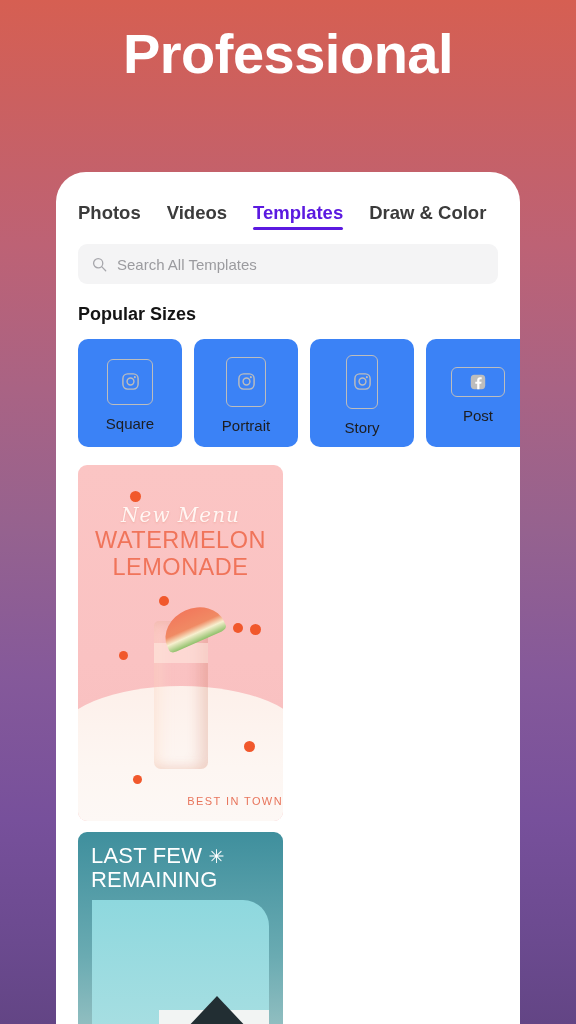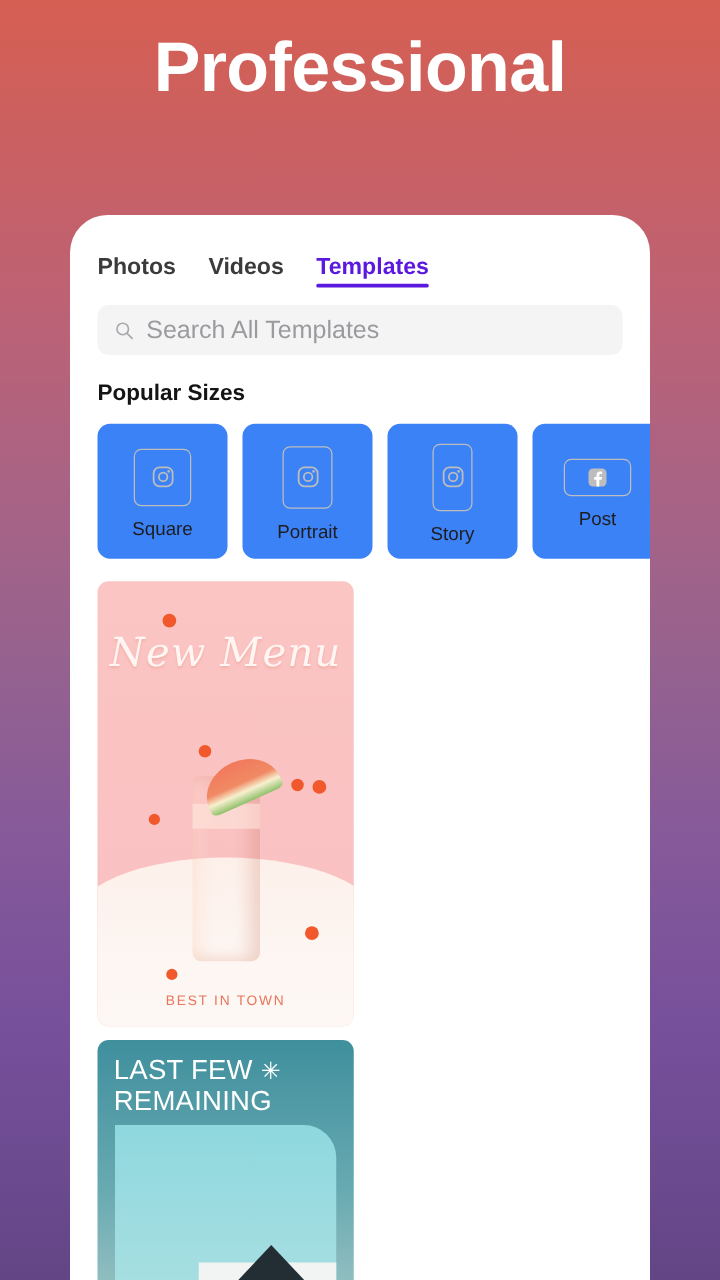--- a/index.html
+++ b/index.html
@@ -56,21 +56,21 @@
     height:3px; background:#5b19e0; border-radius:2px;
   }
 
   
   .search-wrap { padding:10px 22px 0 22px; }
   .search {
     display:flex; align-items:center; gap:10px;
     height:40px; background:#f4f4f5; border-radius:9px;
     padding:0 14px;
   }
-  .search .ph { font-size:20px; color:#9b9b9f; }
+  .search .ph { font-size:15px; color:#9b9b9f; }
   .mag { width:15px; height:15px; flex:0 0 15px; display:block; }
 
   
   .sec-title {
     padding:20px 22px 0 22px;
     font-size:18px; font-weight:700; color:#141414;
   }
   .sizes {
     display:flex; gap:12px; padding:14px 0 0 22px;
   }
@@ -107,33 +107,33 @@
 
   
   .t-lemon { background:linear-gradient(180deg,#fbc5c4 0%,#fac2c2 55%,#f7bfbf 100%); }
   .t-lemon .tabletop {
     position:absolute; left:-10%; bottom:0; width:120%; height:38%;
     background:linear-gradient(180deg,#fdf0ea 0%,#fdf6f2 60%,#fdf8f5 100%);
     border-radius:50% 50% 0 0 / 38% 38% 0 0;
   }
   .lemon-script {
     position:absolute; top:38px; left:0; width:100%;
-    text-align:center; color:#fff6f3; font-size:32px;
+    text-align:center; color:#fff6f3; font-size:20px;
     font-family:"DejaVu Serif", serif; font-style:italic;
     letter-spacing:1px; text-shadow:0 1px 2px rgba(220,110,80,.25);
     z-index:3;
   }
   .lemon-title {
     position:absolute; top:62px; left:0; width:100%;
     text-align:center; color:#f0745a; z-index:2;
     font-size:23.5px; line-height:1.14; letter-spacing:.5px;
   }
   .lemon-foot {
     position:absolute; bottom:14px; left:0; width:100%;
-    text-align:center; color:#e8755c; font-size:11px; letter-spacing:1.4px;
+    text-align:right; color:#e8755c; font-size:11px; letter-spacing:1.4px;
   }
   .glass {
     position:absolute; left:50%; transform:translateX(-50%);
     bottom:52px; width:54px; height:148px;
     background:linear-gradient(180deg,#f6b49c 0%,#f39878 18%,#f08055 42%,#ef7a4d 75%,#e9enone 100%);
     border-radius:5px 5px 7px 7px;
     box-shadow:inset -8px 0 14px rgba(180,60,30,.18), inset 8px 0 12px rgba(255,220,200,.35);
   }
   .glass::before {
     content:""; position:absolute; left:0; right:0; top:22px; height:20px;
@@ -175,20 +175,21 @@
 <div class="headline">
   <span class="l1">Professional</span>
 </div>
 
 <div class="app-card">
 
   <div class="tabbar">
     <div class="tab">Photos</div>
     <div class="tab">Videos</div>
     <div class="tab active">Templates</div>
+    <div class="tab">Draw &amp; Color</div>
   </div>
 
   <div class="search-wrap">
     <div class="search">
       <svg class="mag" viewBox="0 0 16 16">
         <circle cx="6.6" cy="6.6" r="4.9" fill="none" stroke="#a7a7ac" stroke-width="1.4"></circle>
         <line x1="10.3" y1="10.3" x2="14.6" y2="14.6" stroke="#a7a7ac" stroke-width="1.4" stroke-linecap="round"></line>
       </svg>
       <span class="ph">Search All Templates</span>
     </div>
@@ -249,20 +250,24 @@
       <div class="tabletop"></div>
       <span class="dot" style="width:11px;height:11px;left:52px;top:26px;"></span>
       <span class="dot" style="width:10px;height:10px;left:81px;top:131px;"></span>
       <span class="dot" style="width:9px;height:9px;left:41px;top:186px;"></span>
       <span class="dot" style="width:10px;height:10px;left:155px;top:158px;"></span>
       <span class="dot" style="width:11px;height:11px;left:172px;top:159px;"></span>
       <span class="dot" style="width:11px;height:11px;left:166px;top:276px;"></span>
       <span class="dot" style="width:9px;height:9px;left:55px;top:310px;"></span>
       <div class="glass"></div>
       <div class="melon"></div>
+      <div class="lemon-title">
+        <div>WATERMELON</div>
+        <div>LEMONADE</div>
+      </div>
       <div class="lemon-script">New Menu</div>
       <div class="lemon-foot">BEST IN TOWN</div>
     </div>
 
     <div class="tpl t-house">
       <div class="house-title">
         <div><span>LAST FEW</span>
           <span class="star">✳</span></div>
         <div>REMAINING</div>
       </div>

